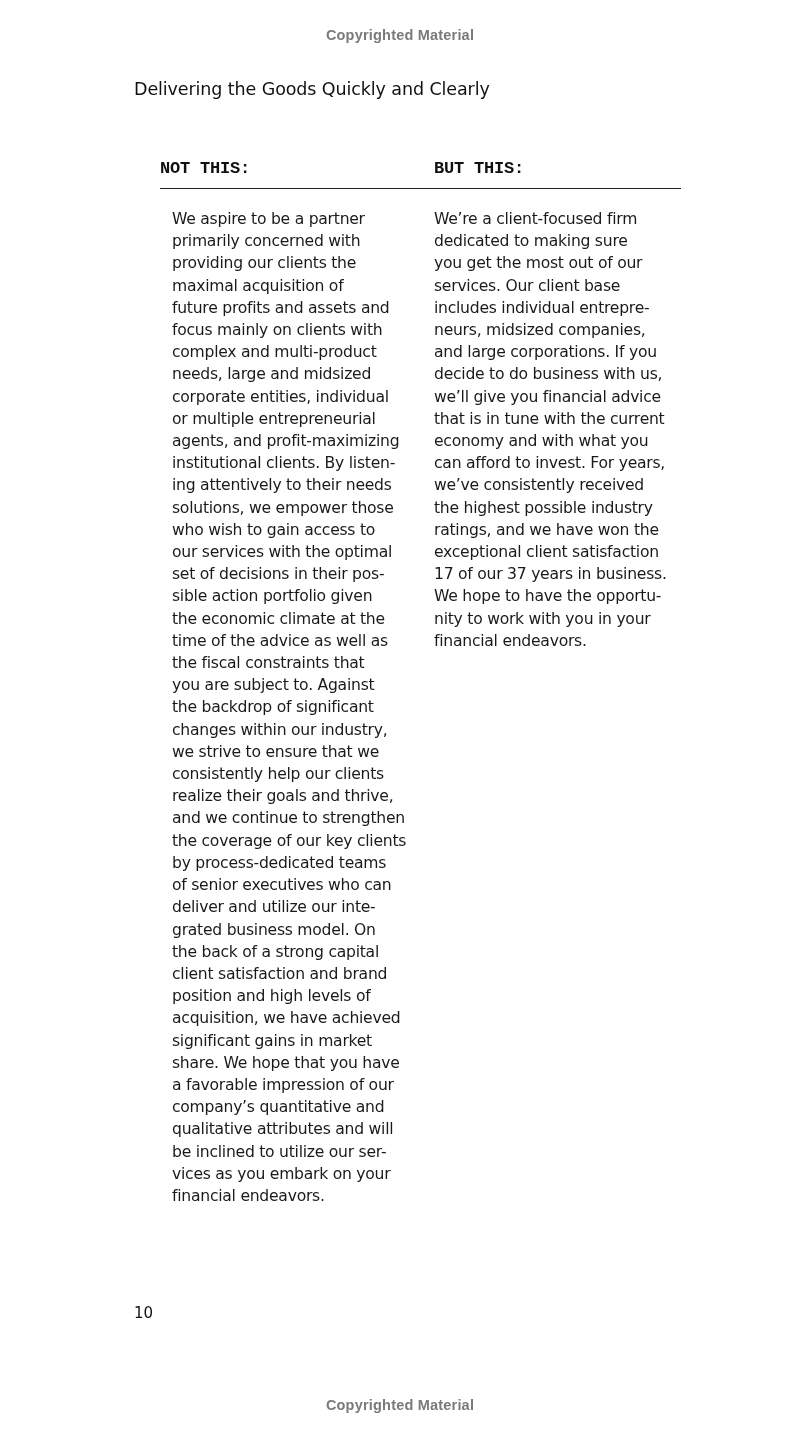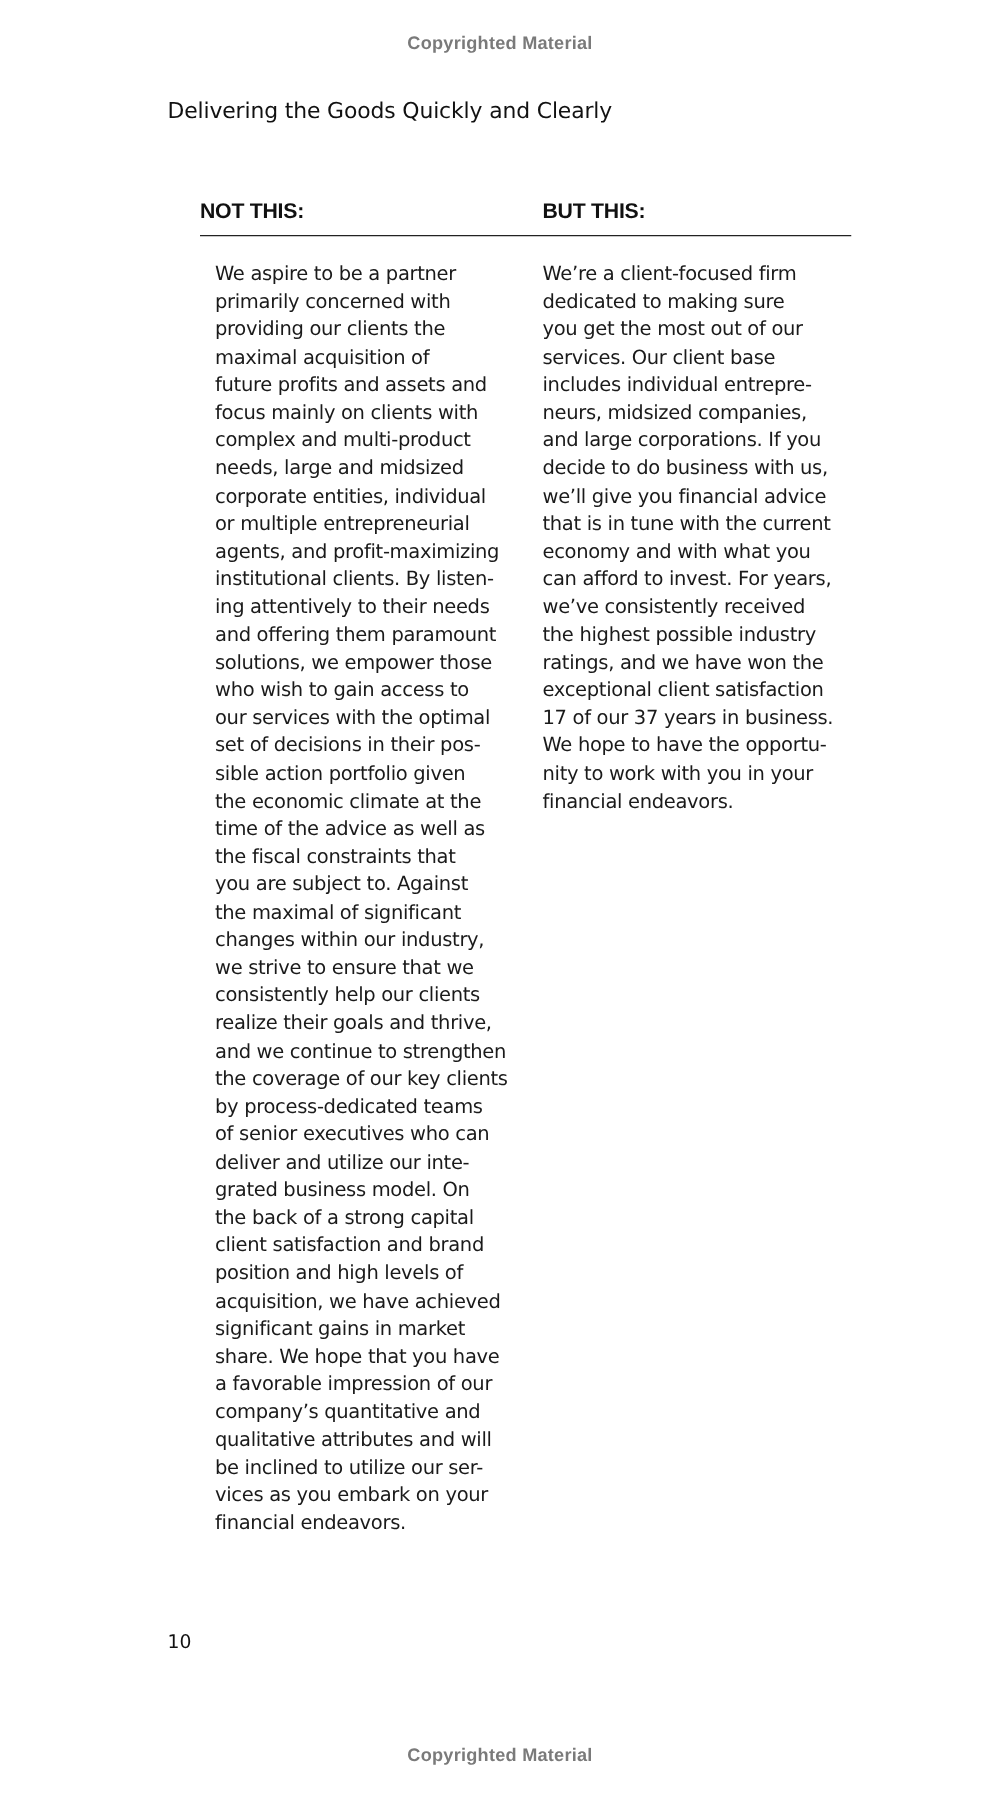--- a/index.html
+++ b/index.html
@@ -14,21 +14,21 @@
     }
     .watermark.top { top: 27px; }
     .watermark.bottom { top: 1397px; }
     .running-head {
       position: absolute; left: 134px; top: 79px;
       font-family: "DejaVu Sans", sans-serif; font-size: 17.5px; color: #111;
       letter-spacing: -0.1px;
     }
     .col-head {
       position: absolute; top: 159px;
-      font-family: Liberation Sans, sans-serif; font-weight: bold; font-size: 17px;
+      font-family: Liberation Mono, monospace; font-weight: bold; font-size: 17px;
       color: #111; letter-spacing: -0.2px;
     }
     .col-head.left { left: 160px; }
     .col-head.right { left: 434px; text-align: center; }
     .rule {
       position: absolute; left: 160px; top: 188px; width: 521px; height: 0;
       border-top: 1.3px solid #222;
     }
     .column {
       position: absolute; top: 208px;
@@ -61,31 +61,30 @@
     <span class="line">maximal acquisition of</span>
     <span class="line">future profits and assets and</span>
     <span class="line">focus mainly on clients with</span>
     <span class="line">complex and multi-product</span>
     <span class="line">needs, large and midsized</span>
     <span class="line">corporate entities, individual</span>
     <span class="line">or multiple entrepreneurial</span>
     <span class="line">agents, and profit-maximizing</span>
     <span class="line">institutional clients. By listen-</span>
     <span class="line">ing attentively to their needs</span>
-    <span class="line">and offering them paramount</span>
     <span class="line">solutions, we empower those</span>
     <span class="line">who wish to gain access to</span>
     <span class="line">our services with the optimal</span>
     <span class="line">set of decisions in their pos-</span>
     <span class="line">sible action portfolio given</span>
     <span class="line">the economic climate at the</span>
     <span class="line">time of the advice as well as</span>
     <span class="line">the fiscal constraints that</span>
     <span class="line">you are subject to. Against</span>
-    <span class="line">the maximal of significant</span>
+    <span class="line">the backdrop of significant</span>
     <span class="line">changes within our industry,</span>
     <span class="line">we strive to ensure that we</span>
     <span class="line">consistently help our clients</span>
     <span class="line">realize their goals and thrive,</span>
     <span class="line">and we continue to strengthen</span>
     <span class="line">the coverage of our key clients</span>
     <span class="line">by process-dedicated teams</span>
     <span class="line">of senior executives who can</span>
     <span class="line">deliver and utilize our inte-</span>
     <span class="line">grated business model. On</span>

